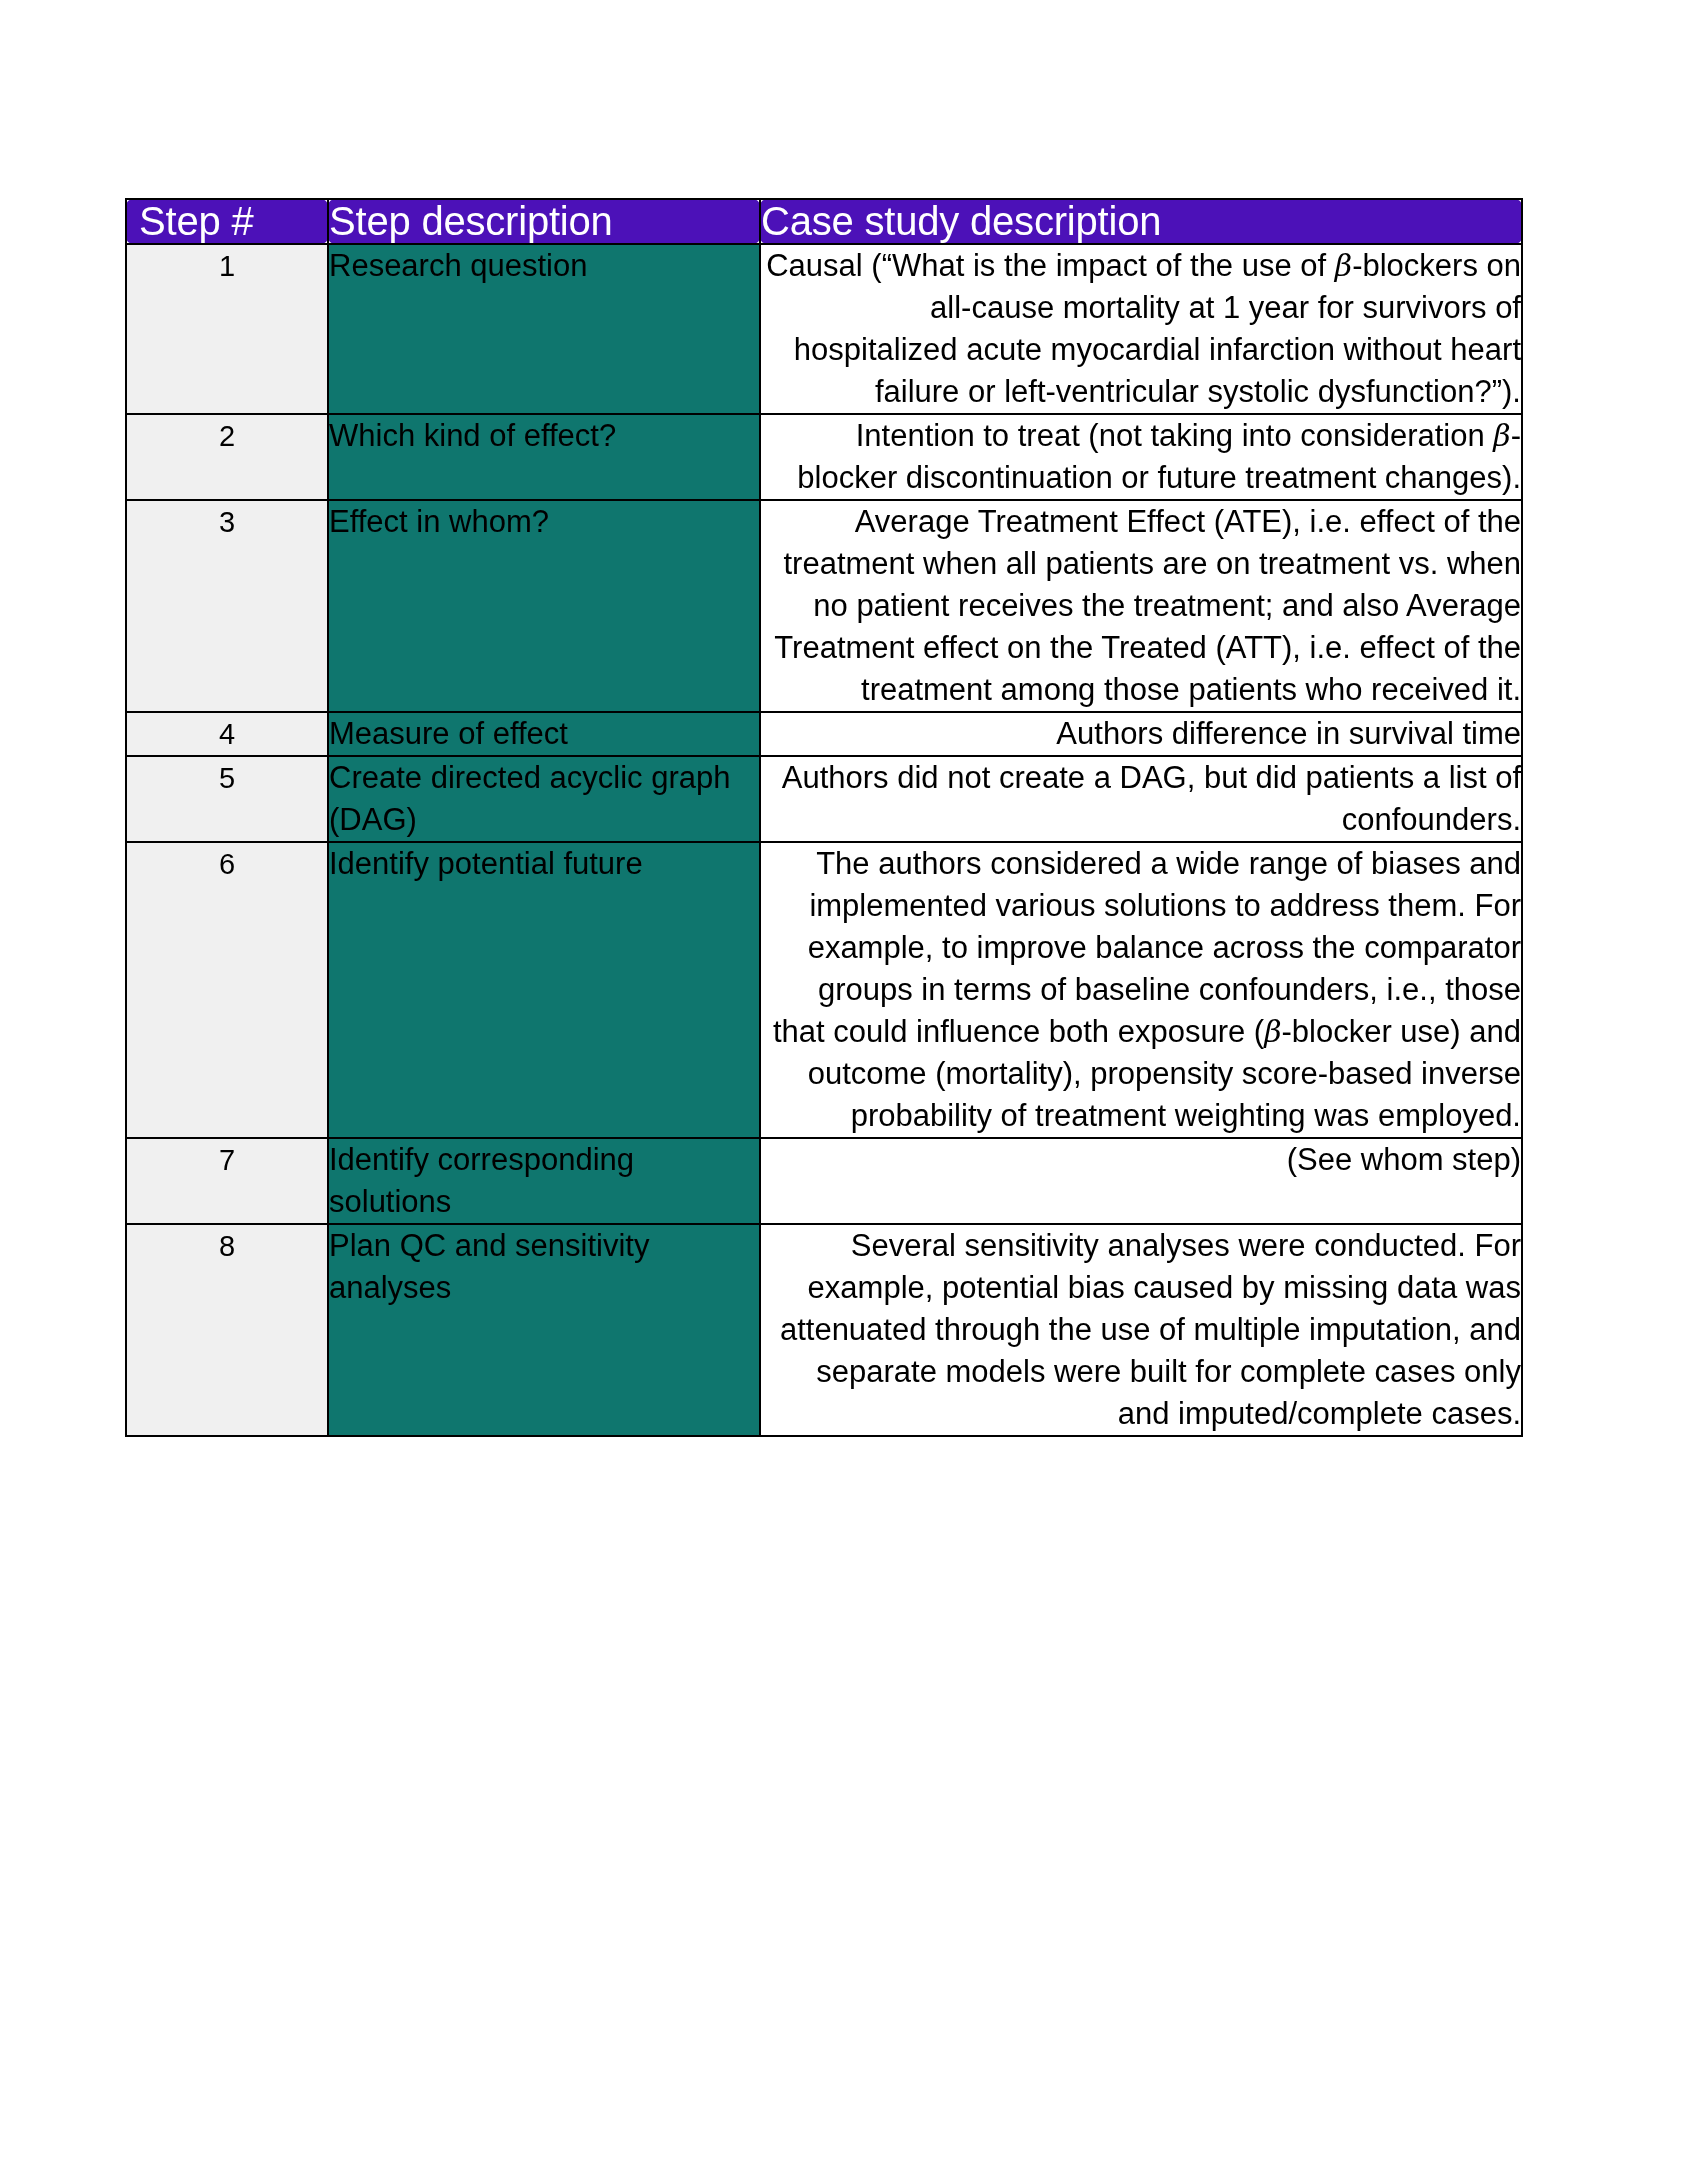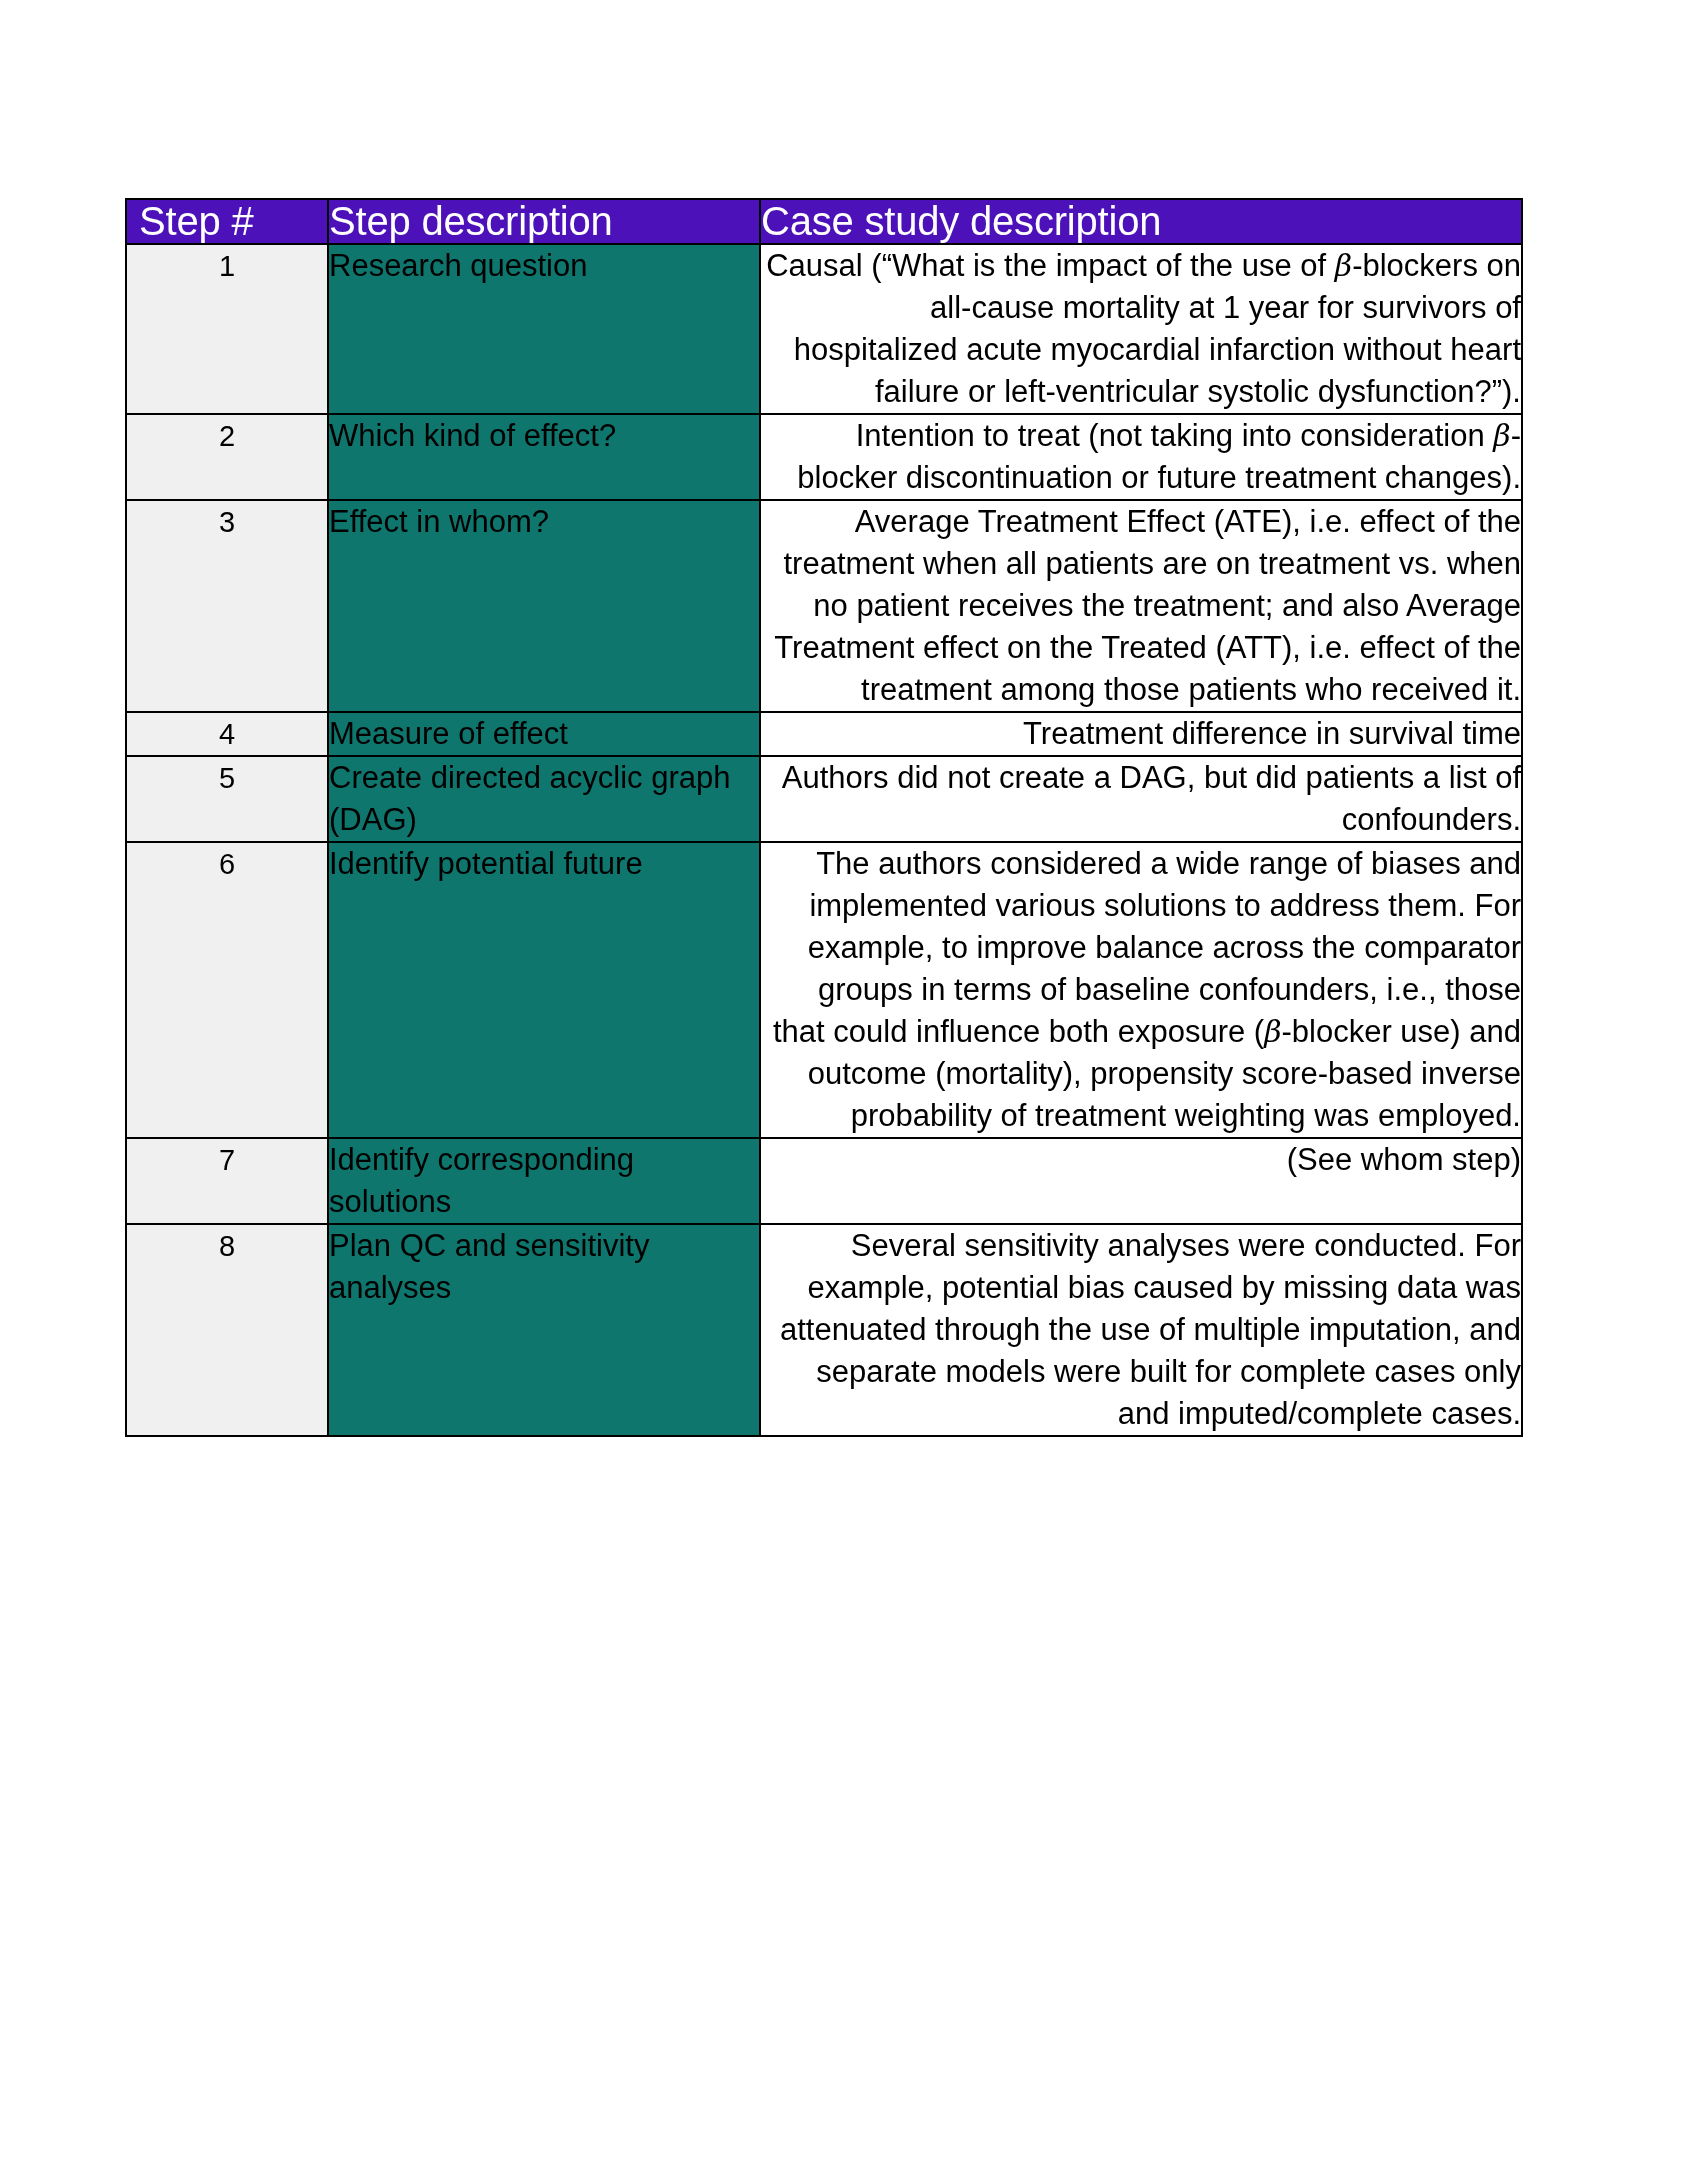--- a/index.html
+++ b/index.html
@@ -53,20 +53,21 @@
   thead th {
     background: #4C11B8;
     color: #ffffff;
     font-weight: normal;
     font-size: 40px;
     line-height: 1.08;
     letter-spacing: -0.2px;
     padding: 6px 10px 10px 10px;
     text-align: left;
     white-space: nowrap;
+    border-radius: 7px;
   }
   thead th.th-num {
     text-align: left;
     padding-left: 12px;
   }
 
   
   tbody td {
     font-size: 31px;
     line-height: 42px;
@@ -132,21 +133,21 @@
             <td class="case">Intention to treat (not taking into consideration <span class="beta">β</span>-blocker discontinuation or future treatment changes).</td>
           </tr>
           <tr>
             <td class="num">3</td>
             <td class="desc">Effect in whom?</td>
             <td class="case">Average Treatment Effect (ATE), i.e. effect of the treatment when all patients are on treatment vs. when no patient receives the treatment; and also Average Treatment effect on the Treated (ATT), i.e. effect of the treatment among those patients who received it.</td>
           </tr>
           <tr>
             <td class="num">4</td>
             <td class="desc">Measure of effect</td>
-            <td class="case">Treatment difference in survival time</td>
+            <td class="case">Authors difference in survival time</td>
           </tr>
           <tr>
             <td class="num">5</td>
             <td class="desc">Create directed acyclic graph (DAG)</td>
             <td class="case">Authors did not create a DAG, but did patients a list of confounders.</td>
           </tr>
           <tr>
             <td class="num">6</td>
             <td class="desc">Identify potential future</td>
             <td class="case">The authors considered a wide range of biases and implemented various solutions to address them. For example, to improve balance across the comparator groups in terms of baseline confounders, i.e., those that could influence both exposure (<span class="beta">β</span>-blocker use) and outcome (mortality), propensity score-based inverse probability of treatment weighting was employed.</td>

